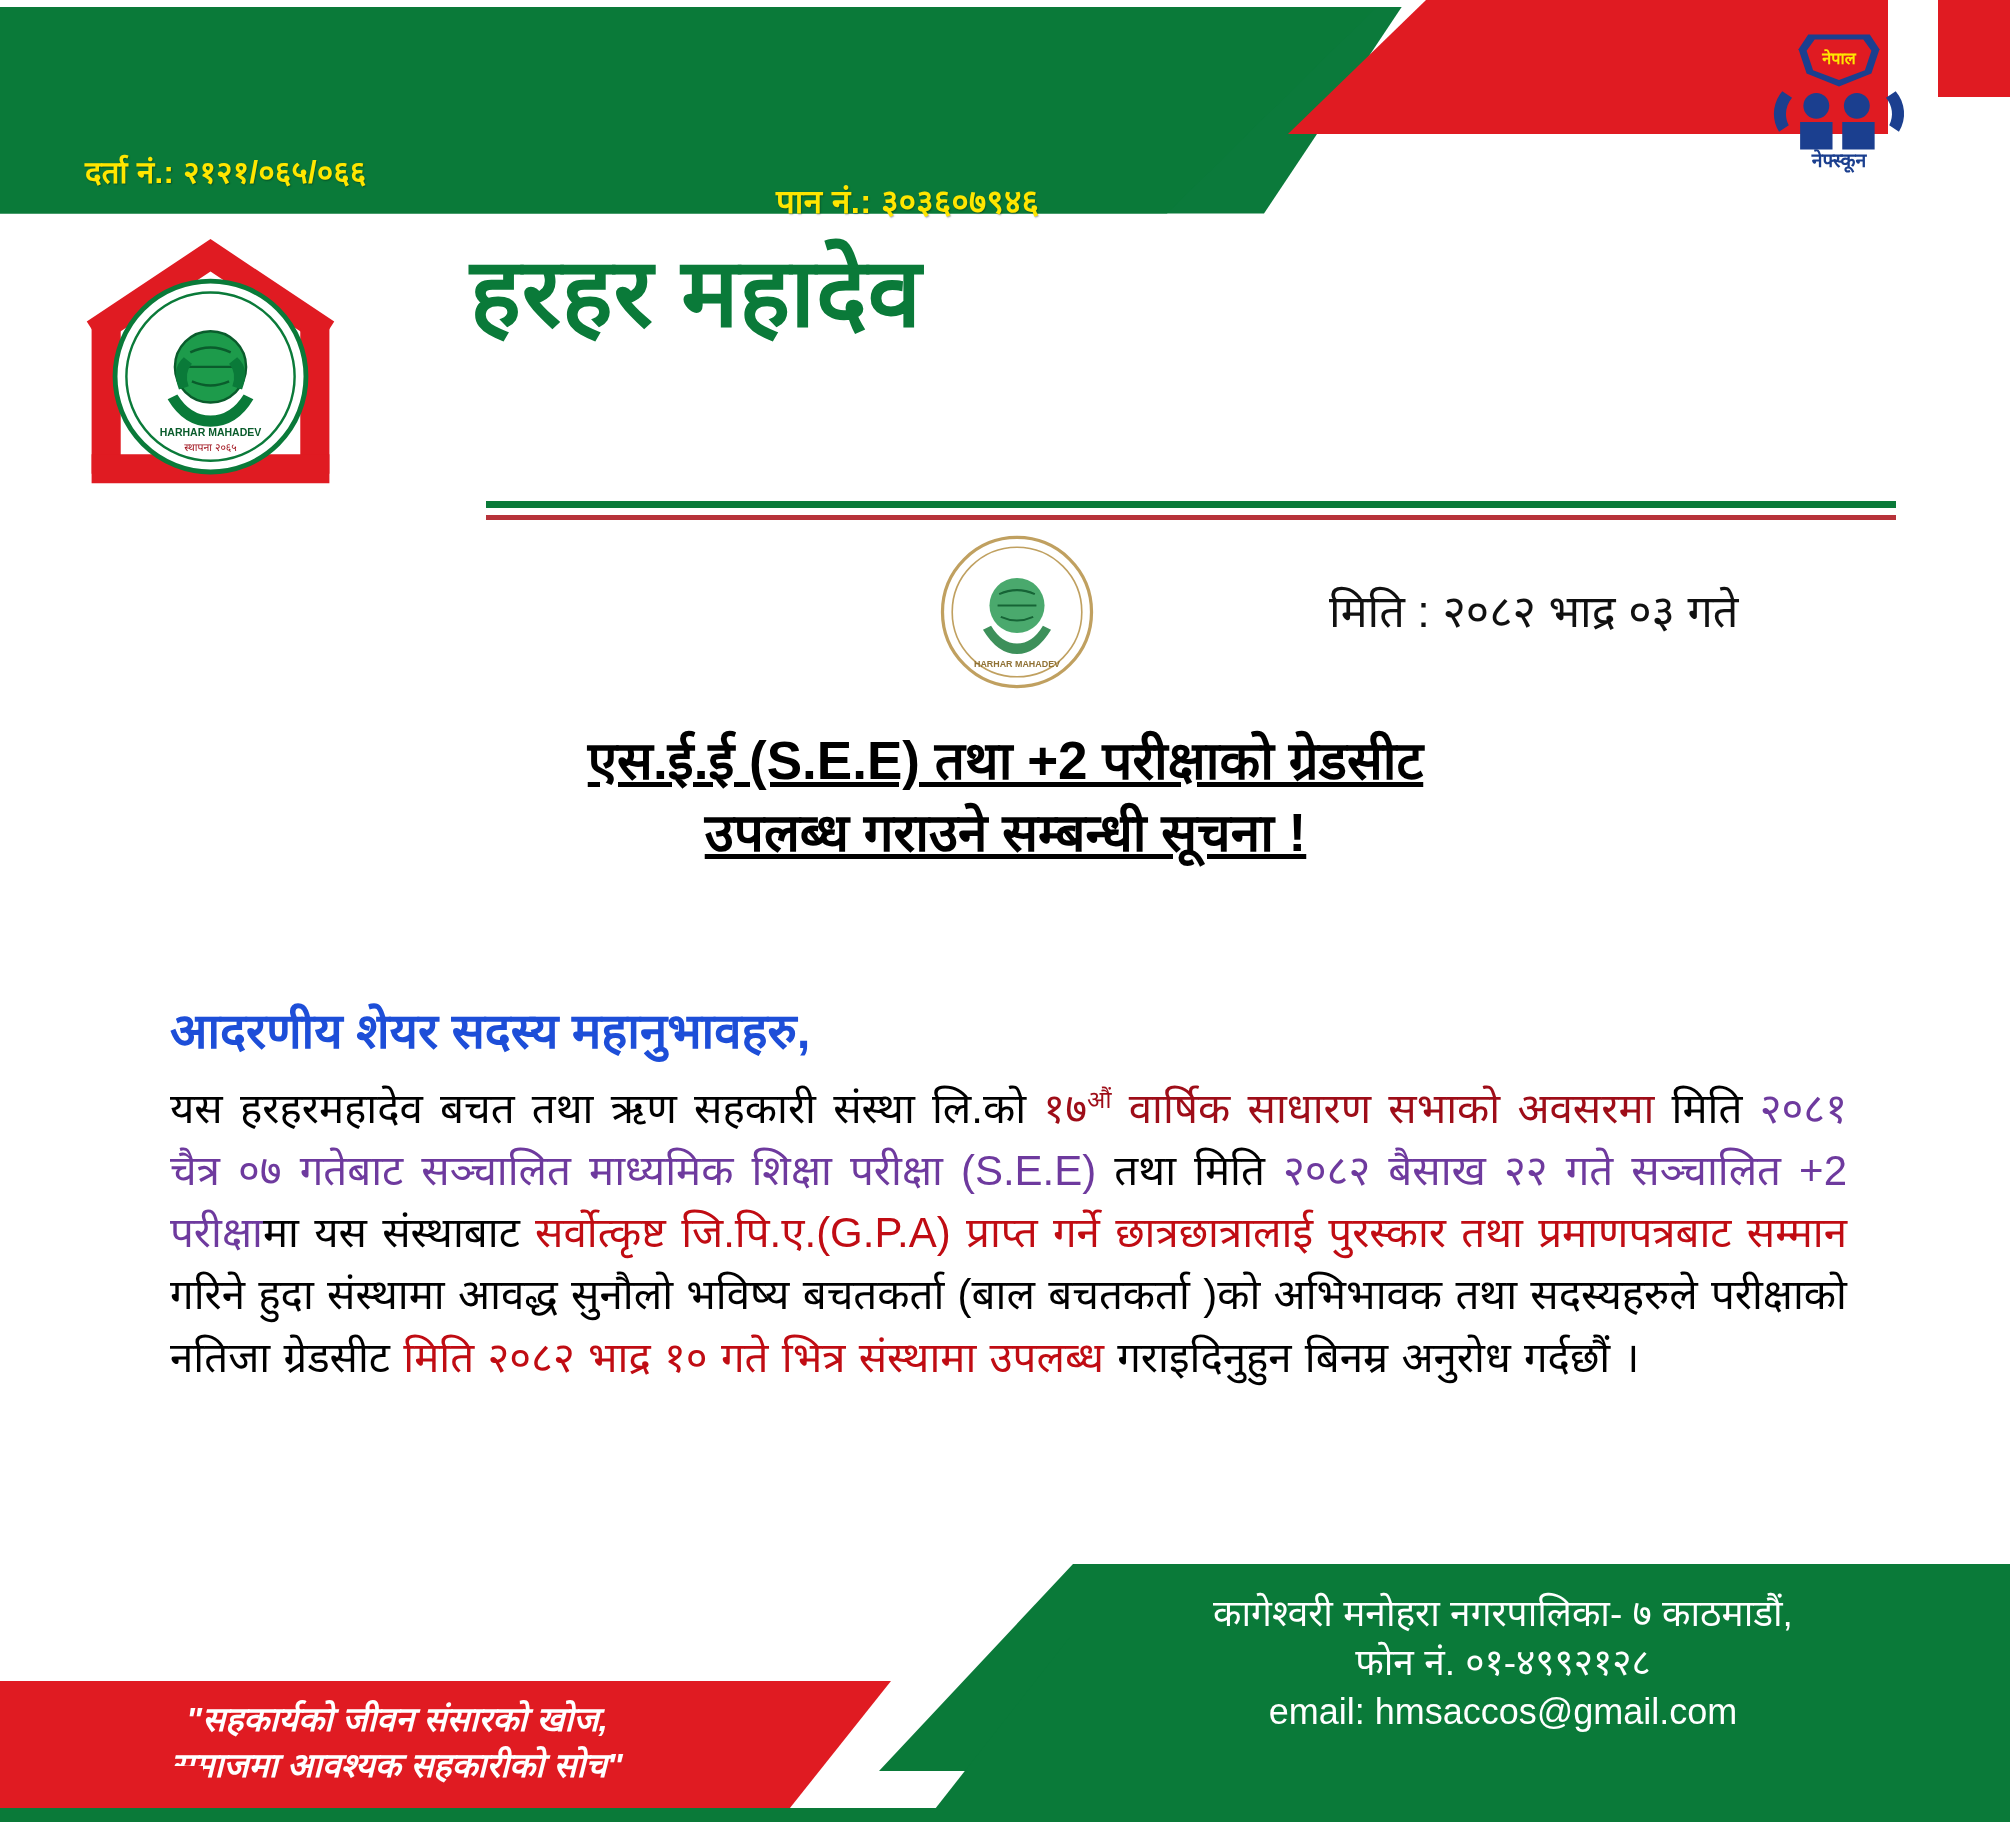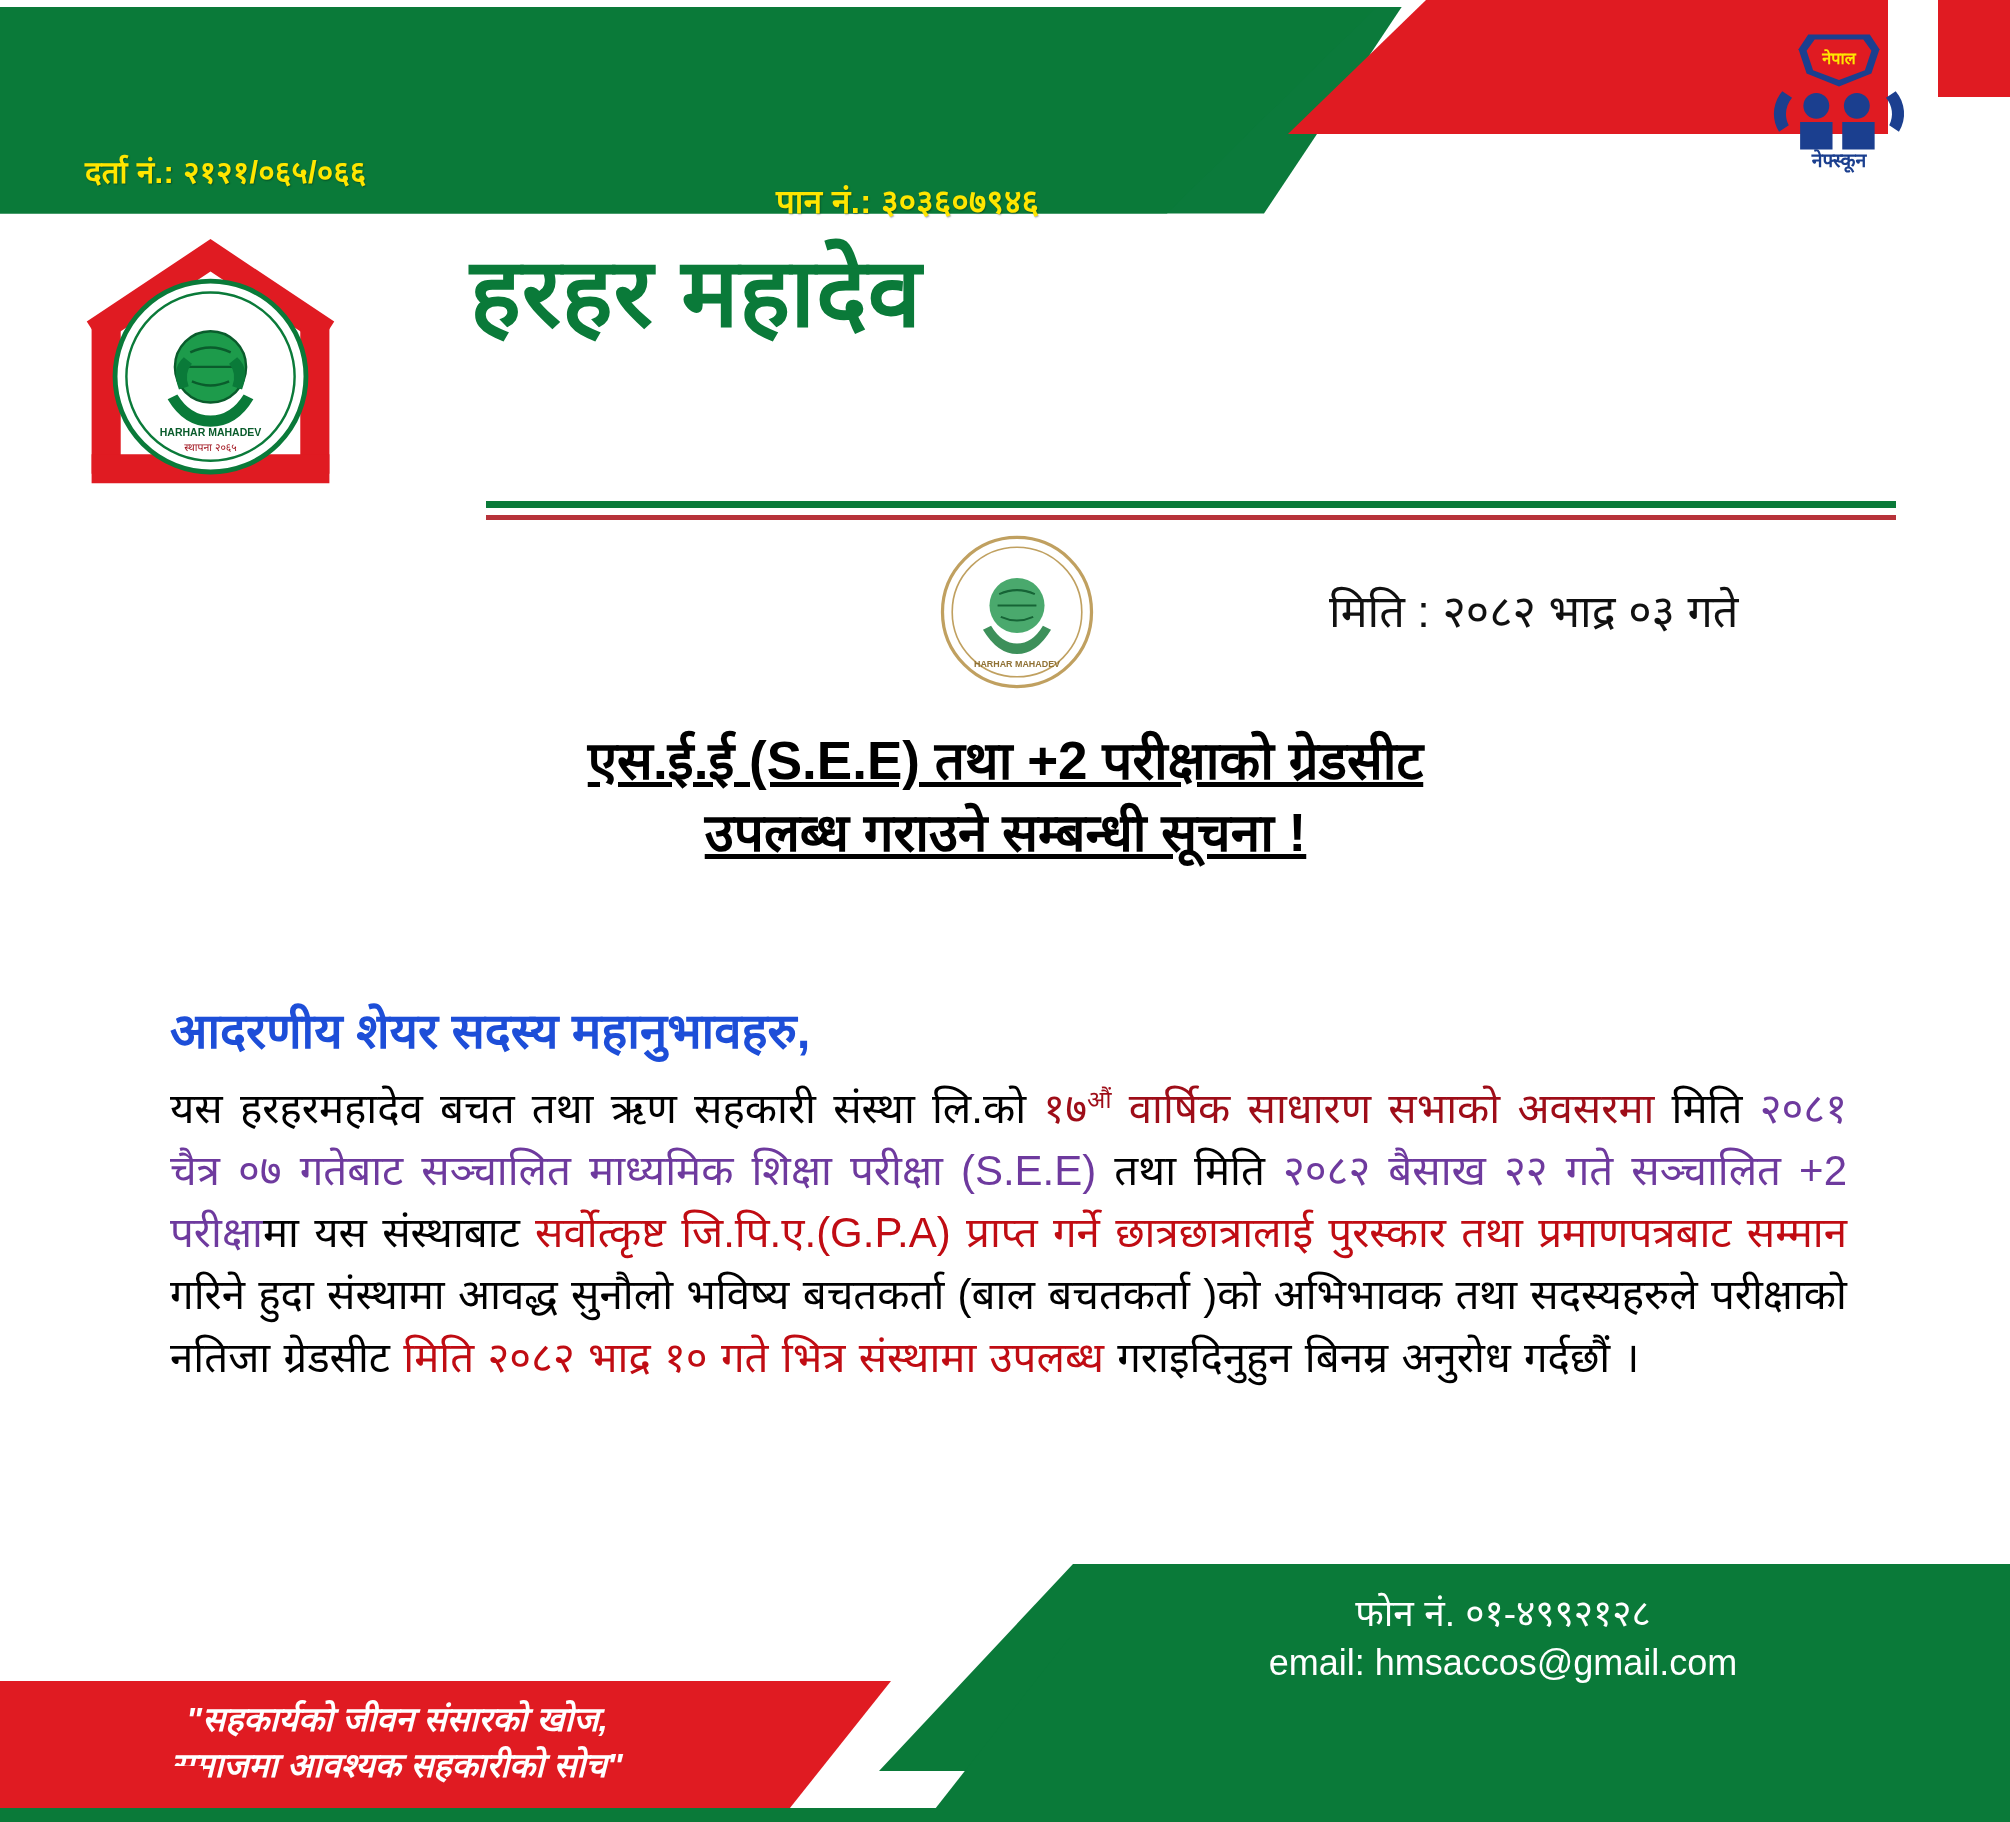--- a/index.html
+++ b/index.html
@@ -218,20 +218,21 @@
   <span class="l1">एस.ई.ई (S.E.E) तथा +2 परीक्षाको ग्रेडसीट</span>
   <span class="l2">उपलब्ध गराउने सम्बन्धी सूचना !</span>
 </div>
 
 <div class="salutation">आदरणीय शेयर सदस्य महानुभावहरु,</div>
 <div class="body-text" id="notice-body"><span class="c-black">यस हरहरमहादेव बचत तथा ऋण सहकारी संस्था लि.को </span><span class="c-darkred">१७</span><span class="c-darkred sup-au">औं</span><span class="c-darkred"> वार्षिक साधारण सभाको अवसरमा </span><span class="c-black">मिति </span><span class="c-purple">२०८१ चैत्र ०७ गतेबाट सञ्चालित माध्यमिक शिक्षा परीक्षा (S.E.E)</span><span class="c-black"> तथा मिति </span><span class="c-purple">२०८२ बैसाख २२ गते सञ्चालित +2 परीक्षा</span><span class="c-black">मा यस संस्थाबाट </span><span class="c-red">सर्वोत्कृष्ट जि.पि.ए.(G.P.A) प्राप्त गर्ने छात्रछात्रालाई पुरस्कार तथा प्रमाणपत्रबाट सम्मान</span><span class="c-black"> गरिने हुदा संस्थामा आवद्ध सुनौलो भविष्य बचतकर्ता (बाल बचतकर्ता )को अभिभावक तथा सदस्यहरुले परीक्षाको नतिजा ग्रेडसीट </span><span class="c-red">मिति २०८२ भाद्र १० गते भित्र संस्थामा उपलब्ध</span><span class="c-black"> गराइदिनुहुन  बिनम्र अनुरोध गर्दछौं ।</span></div>
 
 <div class="footer-green"></div>
 <div class="footer-green-b"></div>
 <div class="footer-addr">
+  <div>कागेश्वरी मनोहरा नगरपालिका- ७ काठमाडौं,</div>
   <div>फोन नं. ०१-४९९२१२८</div>
   <div class="footer-email">email: hmsaccos@gmail.com</div>
 </div>
 
 <div class="footer-red"></div>
 <div class="slogan">
   <div>"सहकार्यको जीवन संसारको खोज,</div>
   <div>समाजमा आवश्यक सहकारीको सोच"</div>
 </div>
 <div class="red-accent-bl"></div>

